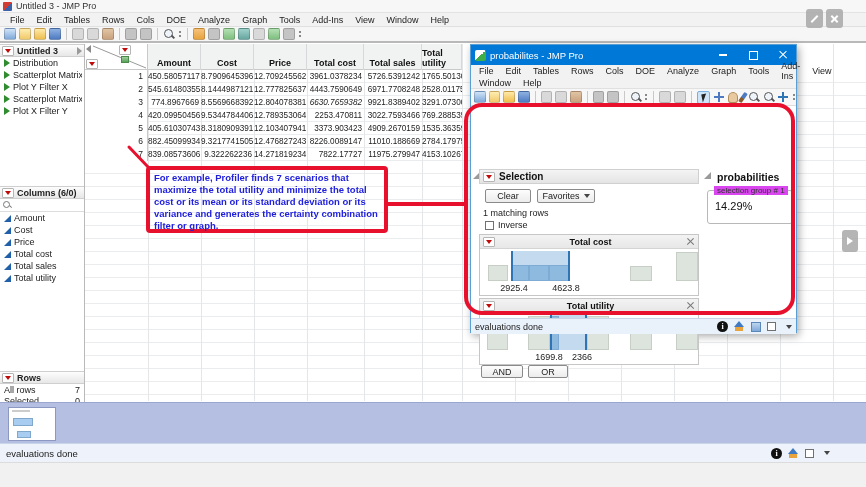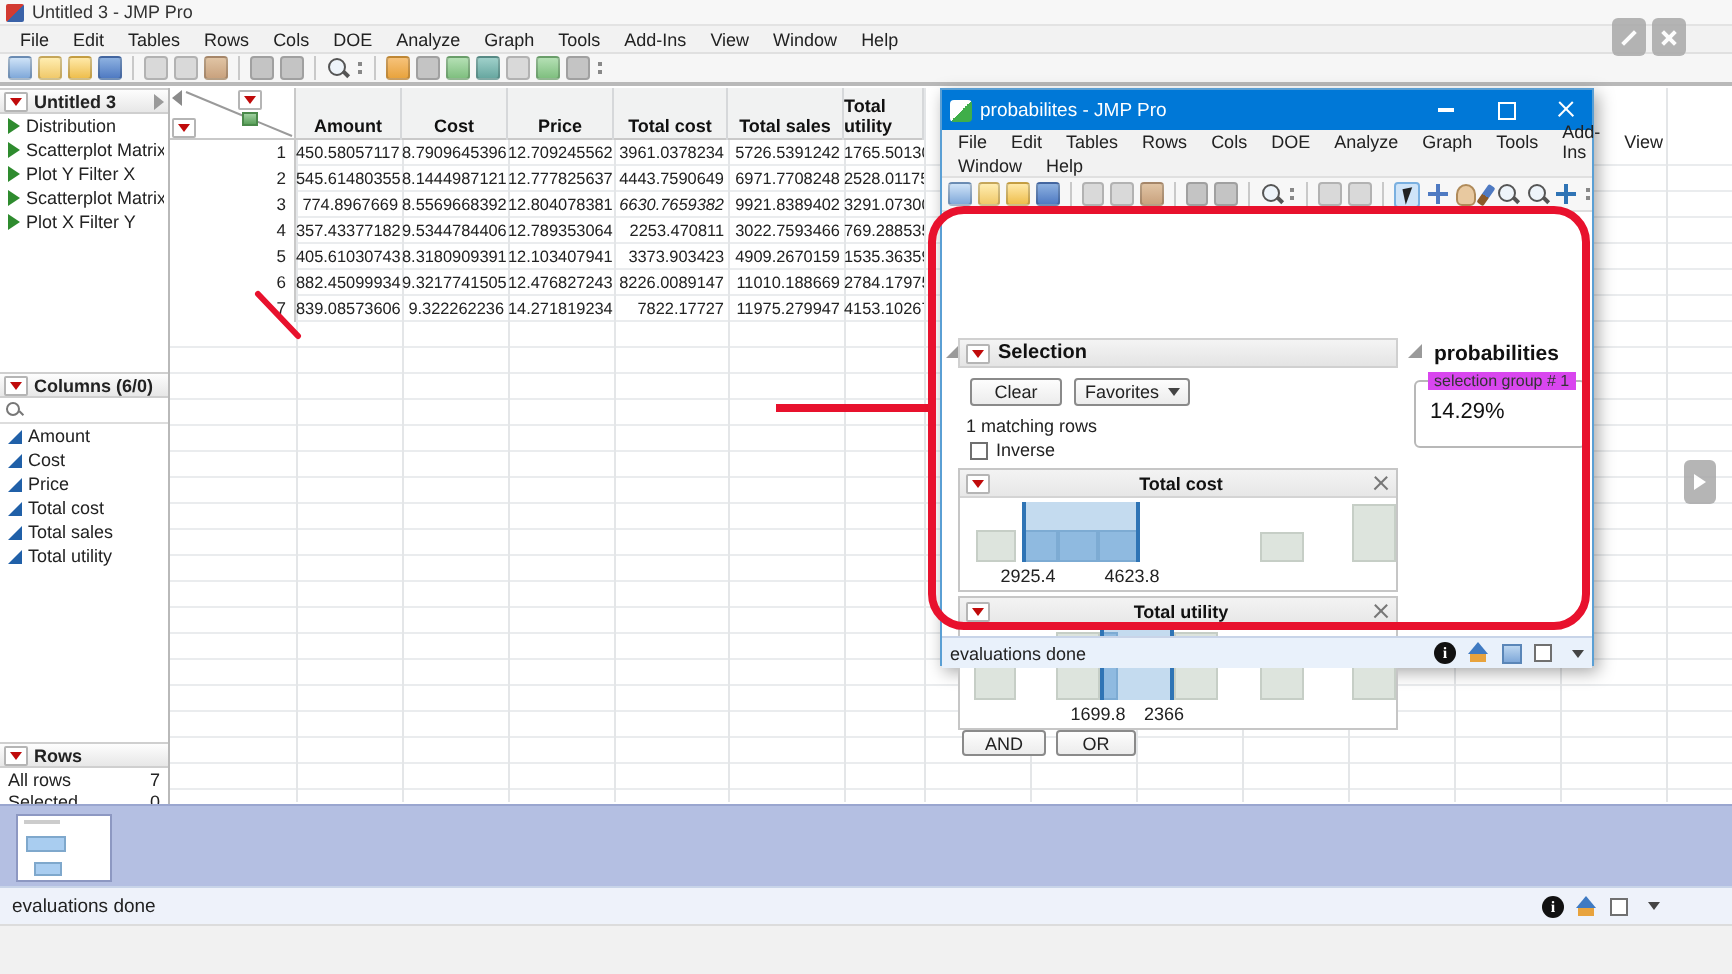--- a/index.html
+++ b/index.html
@@ -247,21 +247,21 @@
         <div class="cell" style="left: 279px; width: 58px; top: 39px;">6971.7708248</div>
         <div class="cell" style="left: 337px; width: 40px; top: 39px;">2528.0117599</div>
         <div class="rownum" style="top: 52px;">3</div>
         <div class="cell" style="left: 63px; width: 53px; top: 52px;">774.8967669</div>
         <div class="cell" style="left: 116px; width: 53px; top: 52px;">8.5569668392</div>
         <div class="cell" style="left: 169px; width: 53px; top: 52px;">12.804078381</div>
         <div class="cell" style="left: 222px; width: 57px; top: 52px; font-style: italic;">6630.7659382</div>
         <div class="cell" style="left: 279px; width: 58px; top: 52px;">9921.8389402</div>
         <div class="cell" style="left: 337px; width: 40px; top: 52px;">3291.0730021</div>
         <div class="rownum" style="top: 65px;">4</div>
-        <div class="cell" style="left: 63px; width: 53px; top: 65px;">357.43377182</div>
+        <div class="cell" style="left: 63px; width: 53px; top: 65px;">420.09950456</div>
         <div class="cell" style="left: 116px; width: 53px; top: 65px;">9.5344784406</div>
         <div class="cell" style="left: 169px; width: 53px; top: 65px;">12.789353064</div>
         <div class="cell" style="left: 222px; width: 57px; top: 65px;">2253.470811</div>
         <div class="cell" style="left: 279px; width: 58px; top: 65px;">3022.7593466</div>
         <div class="cell" style="left: 337px; width: 40px; top: 65px;">769.28853554</div>
         <div class="rownum" style="top: 78px;">5</div>
         <div class="cell" style="left: 63px; width: 53px; top: 78px;">405.61030743</div>
         <div class="cell" style="left: 116px; width: 53px; top: 78px;">8.3180909391</div>
         <div class="cell" style="left: 169px; width: 53px; top: 78px;">12.103407941</div>
         <div class="cell" style="left: 222px; width: 57px; top: 78px;">3373.903423</div>
@@ -368,20 +368,23 @@
           <span class="sl">Hidden</span>
           <span class="sv">0</span>
         </div>
         <div class="statrow">
           <span class="sl">Labeled</span>
           <span class="sv">0</span>
         </div>
       </div>
   </div>
 
+  <div id="ann-box">
+    <div class="anntext">For example, Profiler finds 7 scenarios that maximize the total utility and minimize the total cost or its mean or its standard deviation or its variance and generates the certainty combination filter or graph.</div>
+  </div>
   <svg id="ann-svg">
     <line x1="388" y1="204" x2="468" y2="204" stroke="#e8112d" stroke-width="4"></line>
     <line x1="149" y1="168" x2="129" y2="147" stroke="#e8112d" stroke-width="3" stroke-linecap="round"></line>
   </svg>
 
   <div id="floatwin">
     <div class="ftitle">
       <span class="ficon"></span>
       <span class="ft">probabilites - JMP Pro</span>
       <span class="winbtn wb-min"></span>

